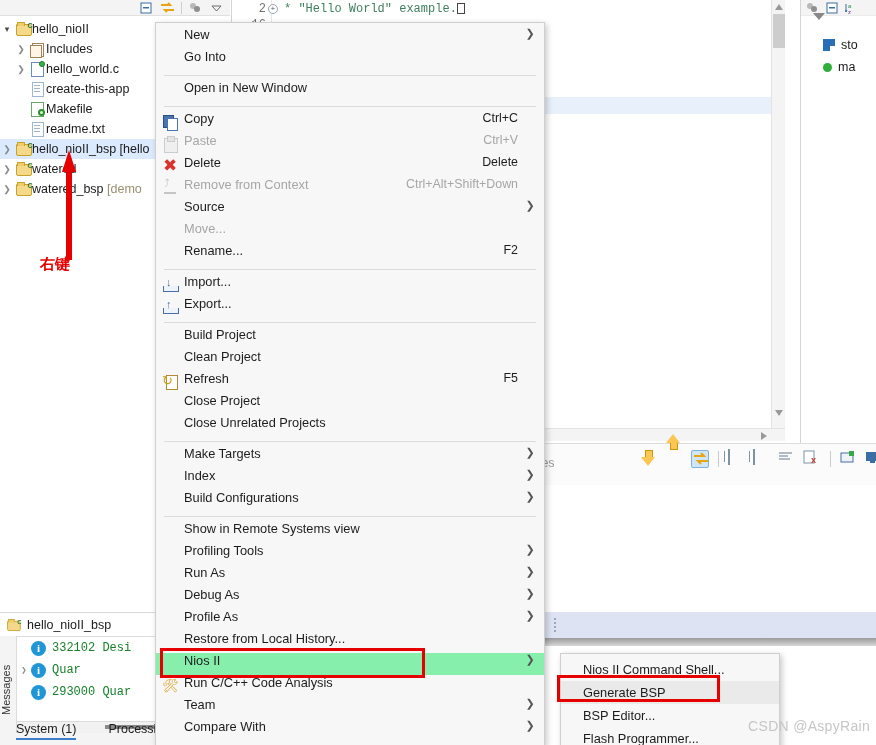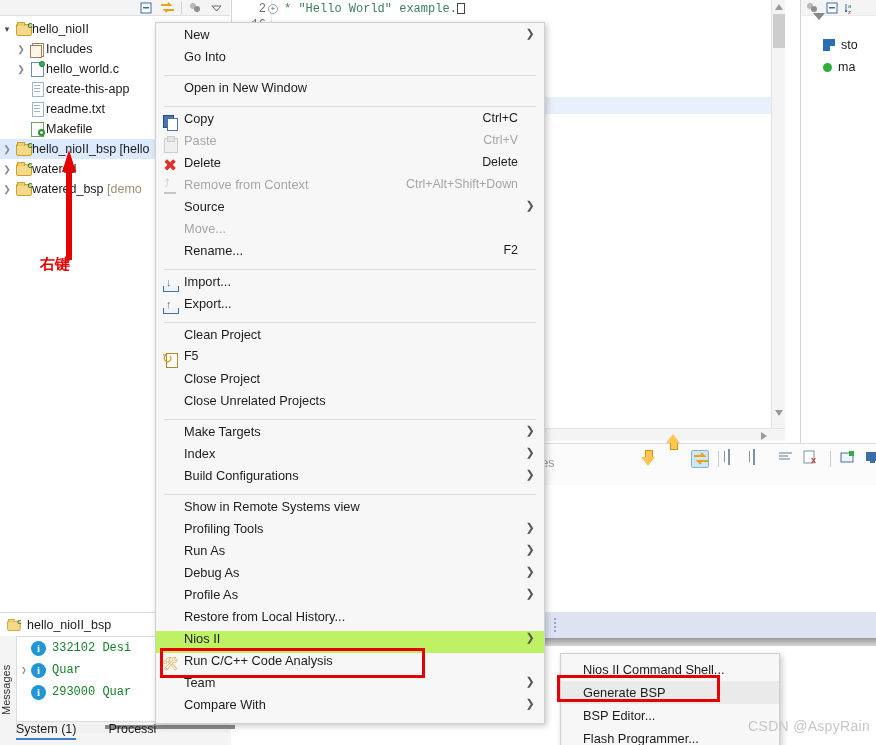--- a/index.html
+++ b/index.html
@@ -301,21 +301,21 @@
     position: absolute; left: 155px; top: 22px; width: 390px;
     background: #f7f7f7; border: 1px solid #cfcfcf;
     box-shadow: 2px 2px 6px rgba(0,0,0,0.22);
     padding: 4px 0; z-index: 50;
   }
   .mi {
     height: 22px; display: flex; position: relative;
     font-size: 12.8px; color: #1c1c1c; padding: 0 6px 0 0; white-space: nowrap;
   }
   .mi.dis { color: #a6a6a6; }
-  .mi.hl { background: #bef264; }
+  .mi.hl { background: #86efac; }
   .mi-ico { width: 28px; flex: 0 0 28px; display: flex; align-items: center; justify-content: center; }
   .mi-lbl { flex: 1 1 auto; }
   .mi-acc { color: #1c1c1c; font-size: 12.4px; padding-right: 4px; }
   .mi.dis .mi-acc { color: #a6a6a6; }
   .mi-arrow { width: 16px; text-align: center; color: #555; font-size: 11px; }
   .msep { height: 1px; background: #dcdcdc; margin: 4px 8px; }
 
   .ic-copy { width: 14px; height: 14px; position: relative; }
   .ic-copy::before {
     content: ""; position: absolute; left: 0; top: 0; width: 9px; height: 11px;
@@ -454,32 +454,32 @@
 
     <div class="tree-row" style="padding-left:28px">
       <span class="ti">
           <span class="ic-file"></span>
         </span>
       <span class="lbl">create-this-app</span>
     </div>
 
     <div class="tree-row" style="padding-left:28px">
       <span class="ti">
-          <span class="ic-file"></span>
-        </span>
-      <span class="lbl">readme.txt</span>
-    </div>
-
-    <div class="tree-row" style="padding-left:28px">
-      <span class="ti">
           <span class="ic-make">
             <span class="gear"></span>
           </span>
         </span>
       <span class="lbl">Makefile</span>
+    </div>
+
+    <div class="tree-row" style="padding-left:28px">
+      <span class="ti">
+          <span class="ic-file"></span>
+        </span>
+      <span class="lbl">readme.txt</span>
     </div>
 
     <div class="tree-row sel">
       <span class="twisty">❯</span>
       <span class="ti">
         <span class="ic-folder">
             <span class="ic-cbadge">C</span>
           </span>
       </span>
       <span class="lbl"><span>hello_nioII_bsp </span><span>[hello</span></span>
@@ -731,27 +731,33 @@
     <div class="mi">
         <span class="mi-ico">
           <span class="ic-exp"></span>
         </span>
         <span class="mi-lbl">Export...</span>
         <span class="mi-arrow"></span>
       </div>
     <div class="msep"></div>
     <div class="mi">
         <span class="mi-ico"></span>
+        <span class="mi-lbl">Build Project</span>
+        <span class="mi-arrow"></span>
+      </div>
+    <div class="mi">
+        <span class="mi-ico"></span>
         <span class="mi-lbl">Clean Project</span>
         <span class="mi-arrow"></span>
       </div>
     <div class="mi">
         <span class="mi-ico">
           <span class="ic-refresh"></span>
         </span>
+        <span class="mi-lbl">Refresh</span>
         <span class="mi-acc">F5</span>
         <span class="mi-arrow"></span>
       </div>
     <div class="mi">
         <span class="mi-ico"></span>
         <span class="mi-lbl">Close Project</span>
         <span class="mi-arrow"></span>
       </div>
     <div class="mi">
         <span class="mi-ico"></span>

